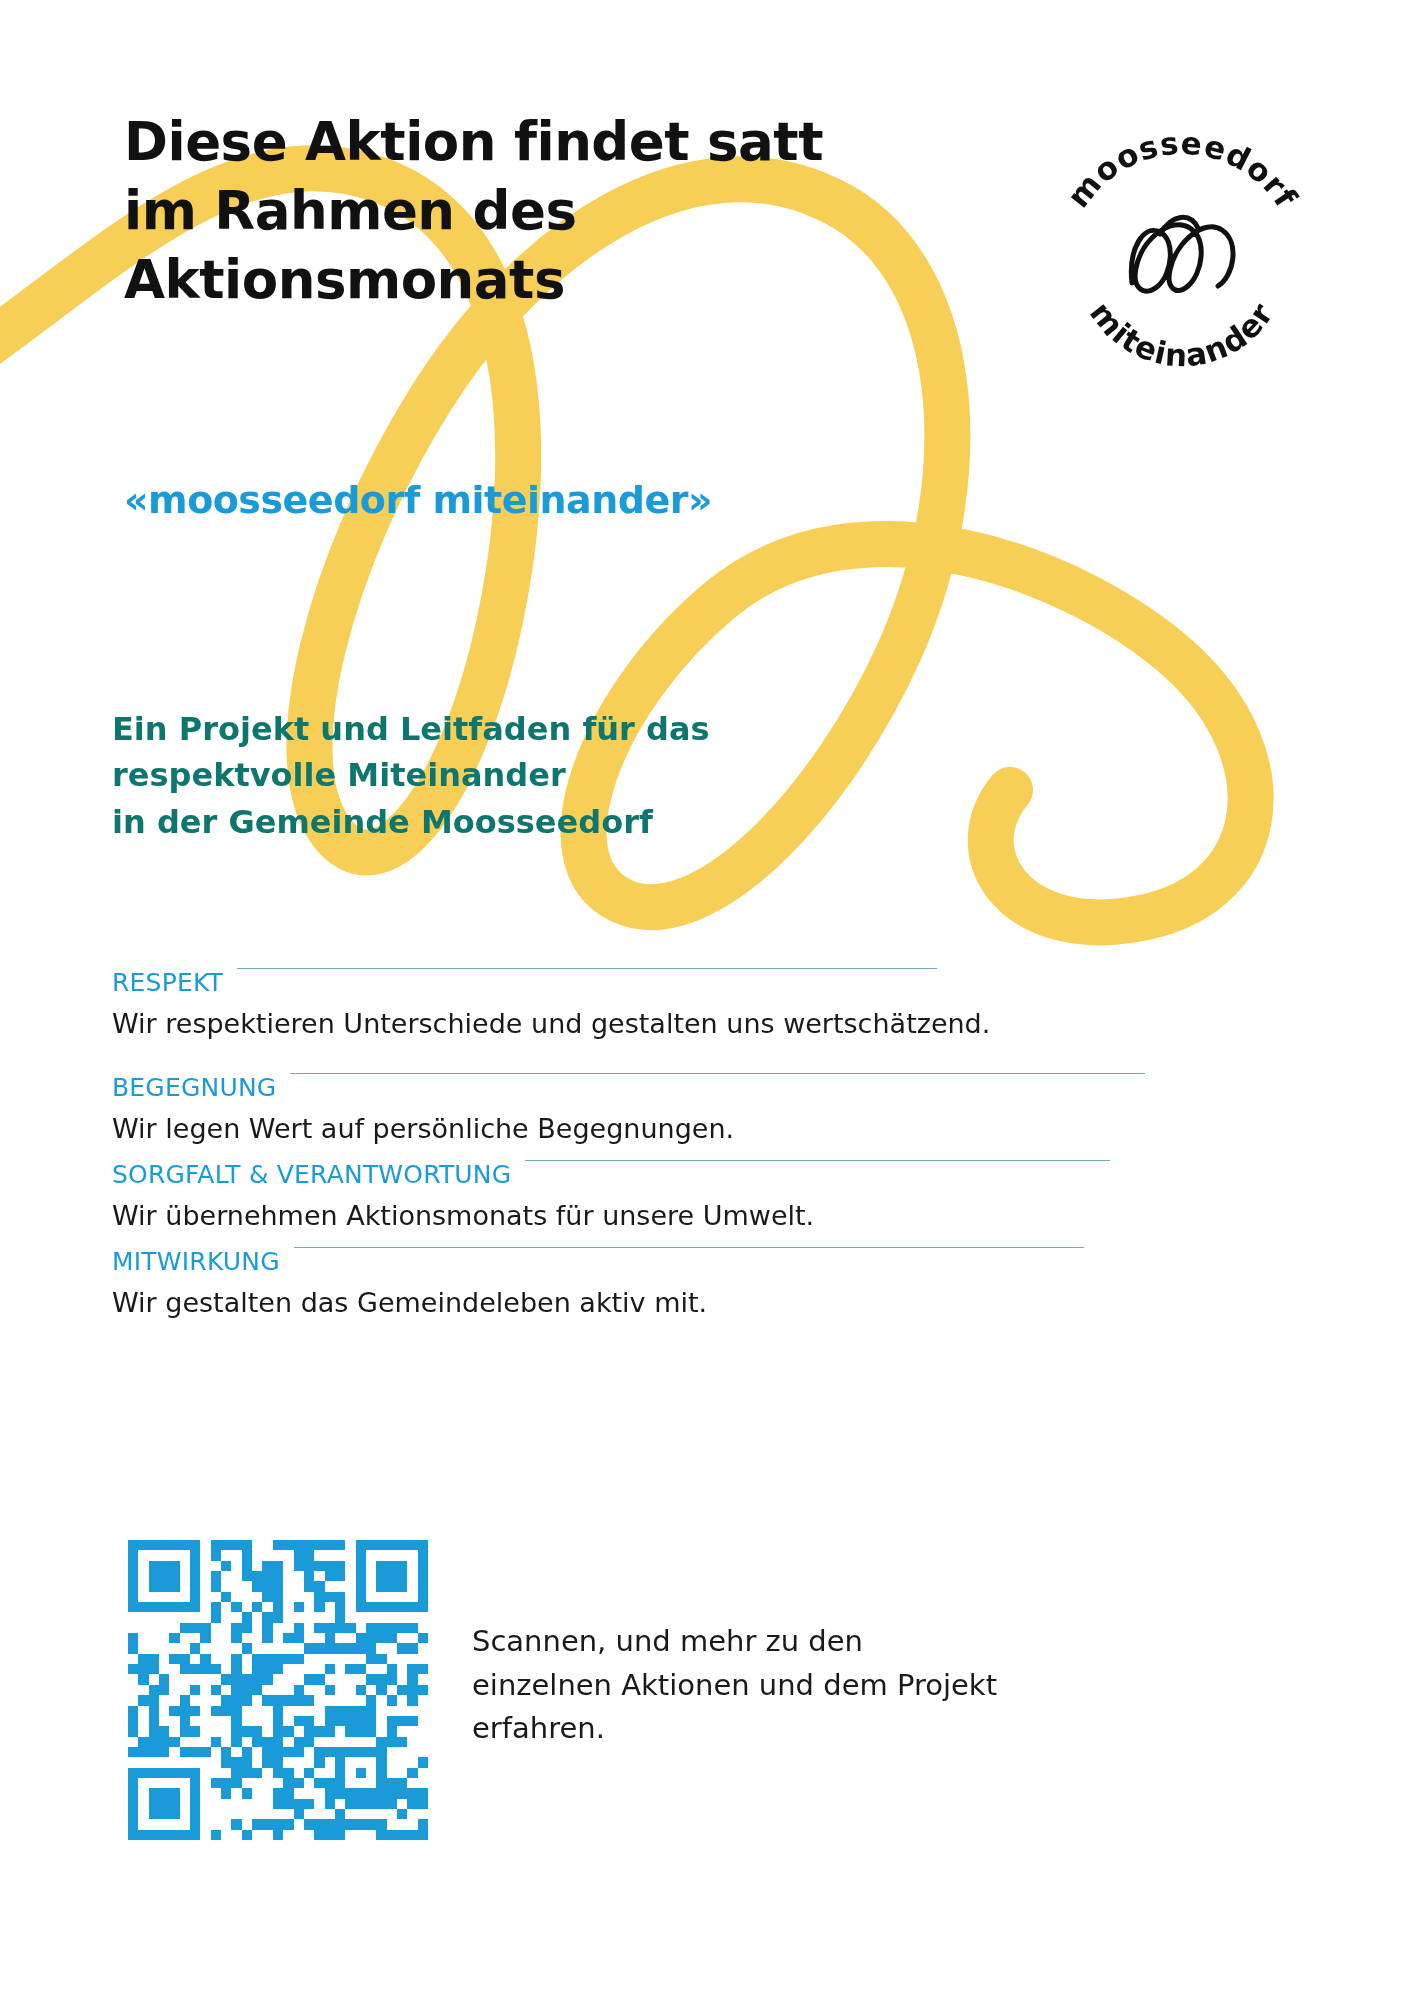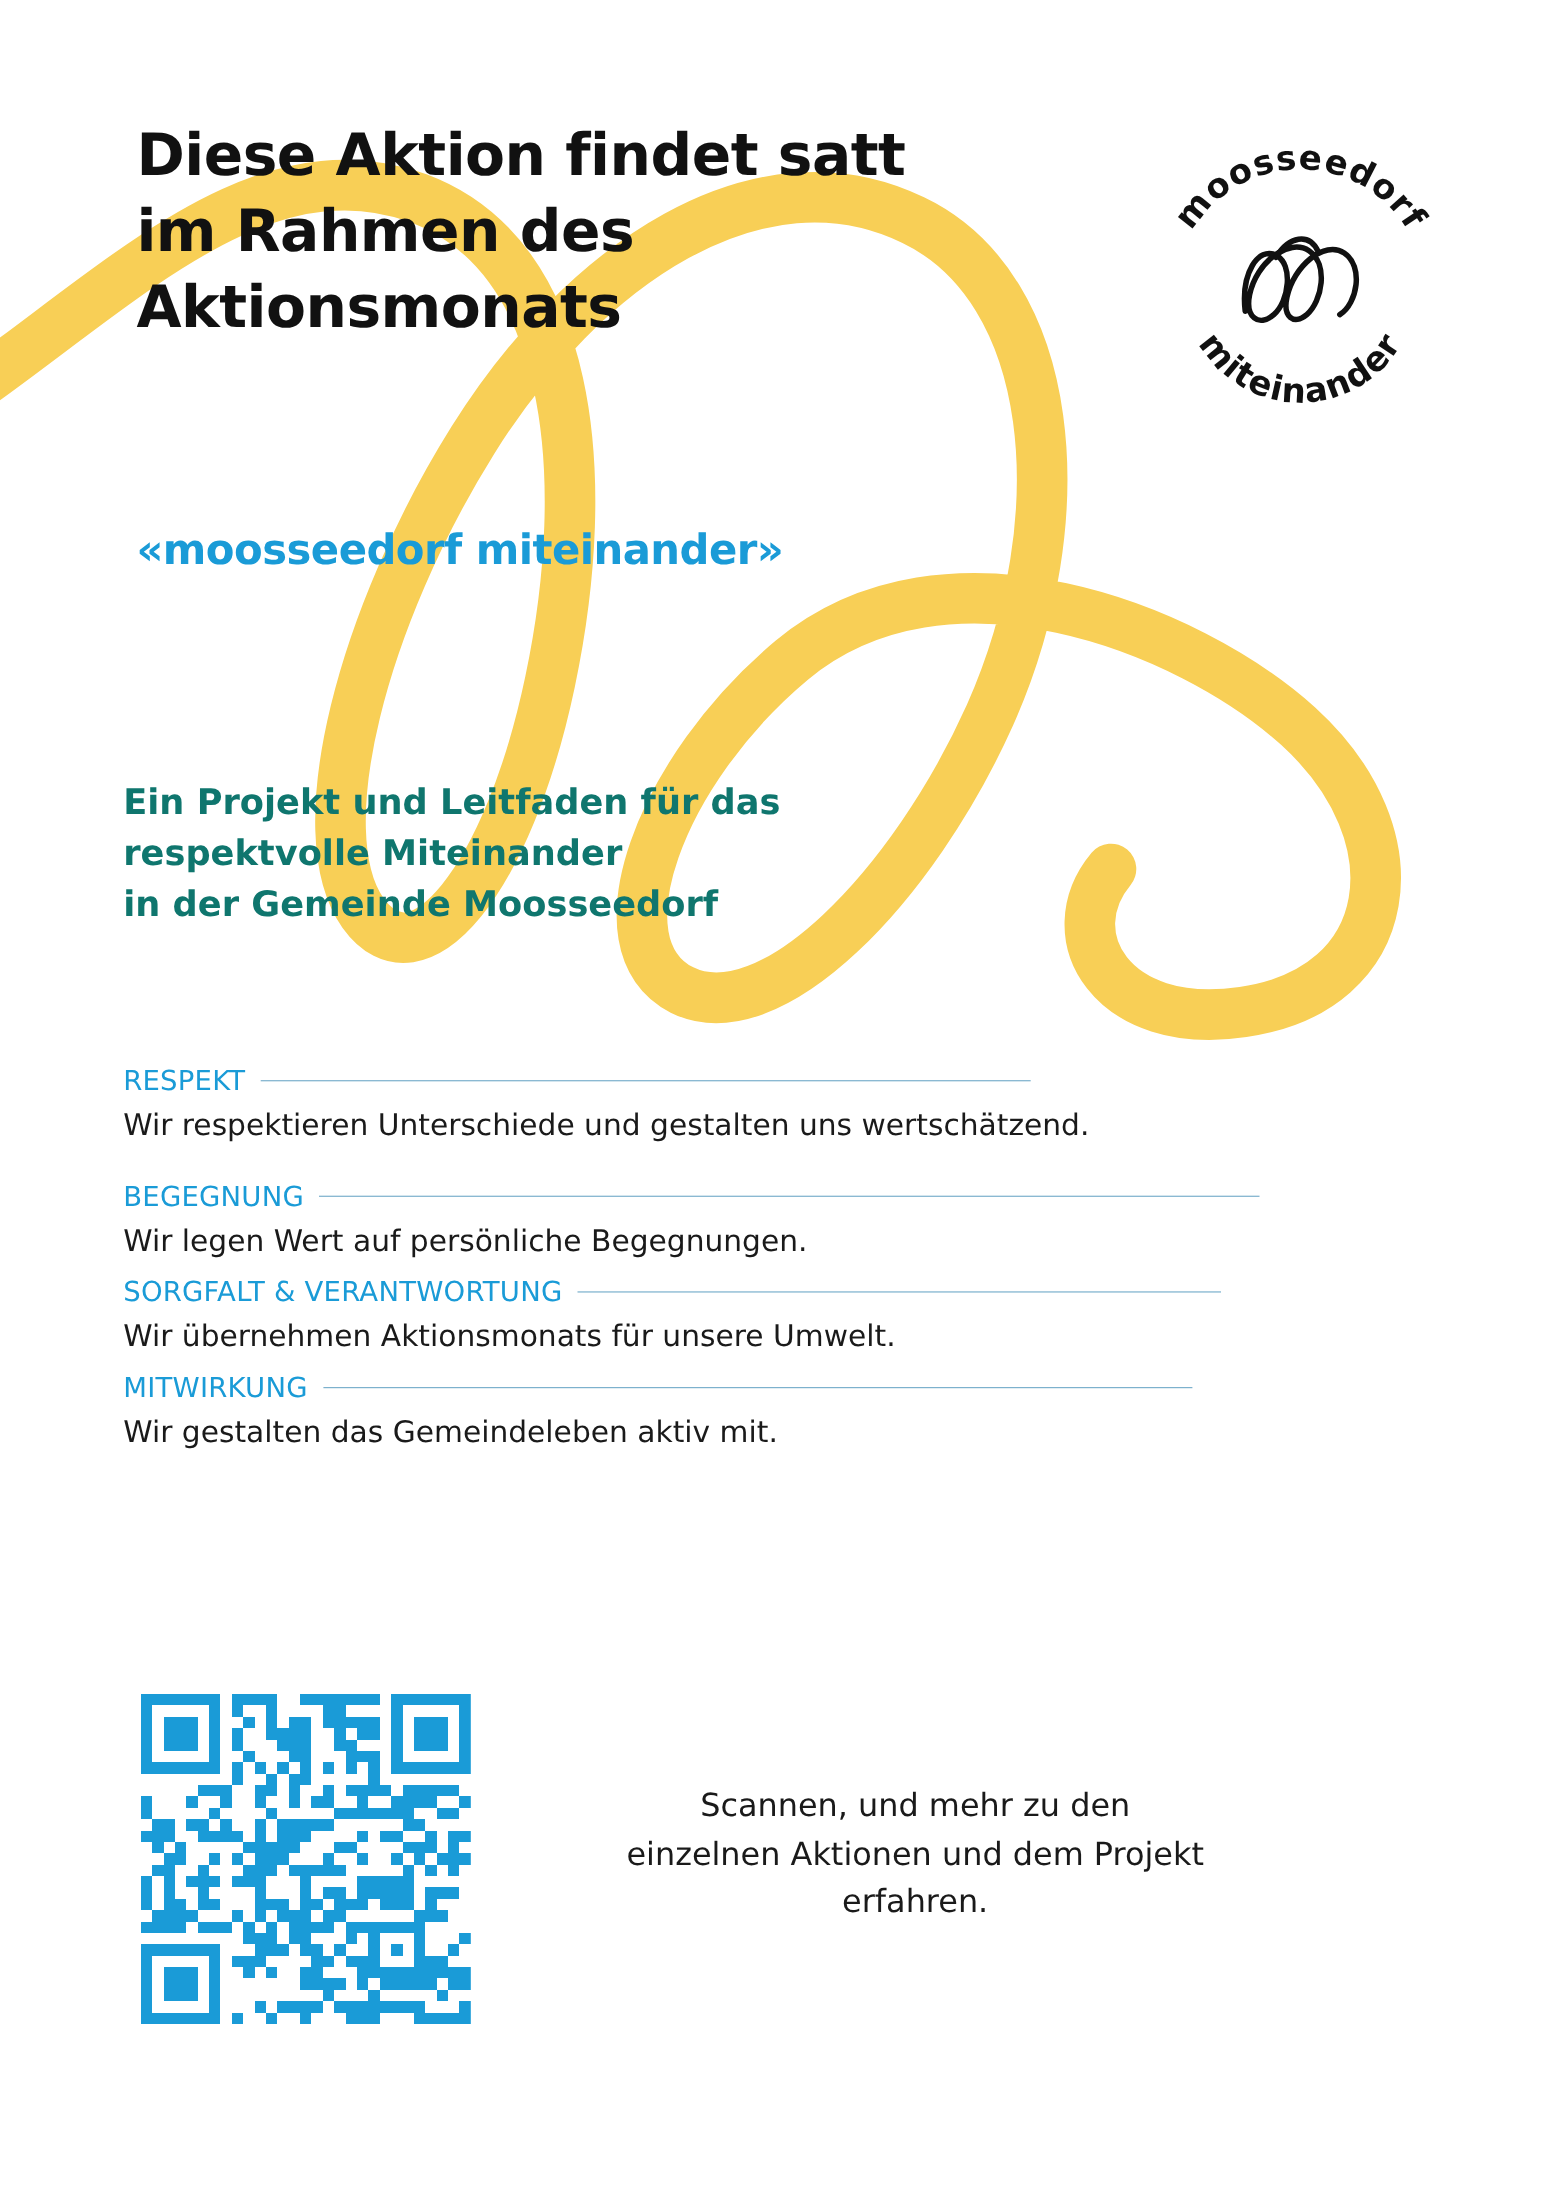--- a/index.html
+++ b/index.html
@@ -88,21 +88,21 @@
     position: absolute;
     left: 112px;
     top: 968px;
     width: 1190px;
   }
   .principle {
     margin-bottom: 6px;
   }
   .p-head {
     display: flex;
-    align-items: center;
+    align-items: flex-start;
     gap: 14px;
   }
   .p-title {
     color: #1a9bd7;
     font-size: 25px;
     letter-spacing: 0.2px;
     white-space: nowrap;
   }
   .p-rule {
     flex: 1 1 auto;
@@ -128,21 +128,20 @@
   .qr-box svg { display:block; }
   .qr-caption {
     position: absolute;
     left: 472px;
     top: 1620px;
     width: 720px;
     font-size: 29px;
     line-height: 1.5;
     color: #1a1a1a;
     white-space: pre-line;
-    text-align: center;
   }
 </style>
 </head>
 <body>
 
 <svg class="squiggle" viewBox="0 0 1410 2000" aria-hidden="true">
   <g fill="none" stroke="#f8cf56" stroke-width="46" stroke-linecap="round" stroke-linejoin="round">
     <path d="M -20 350
              C 120 250, 240 130, 380 180
              C 520 232, 540 430, 500 620

